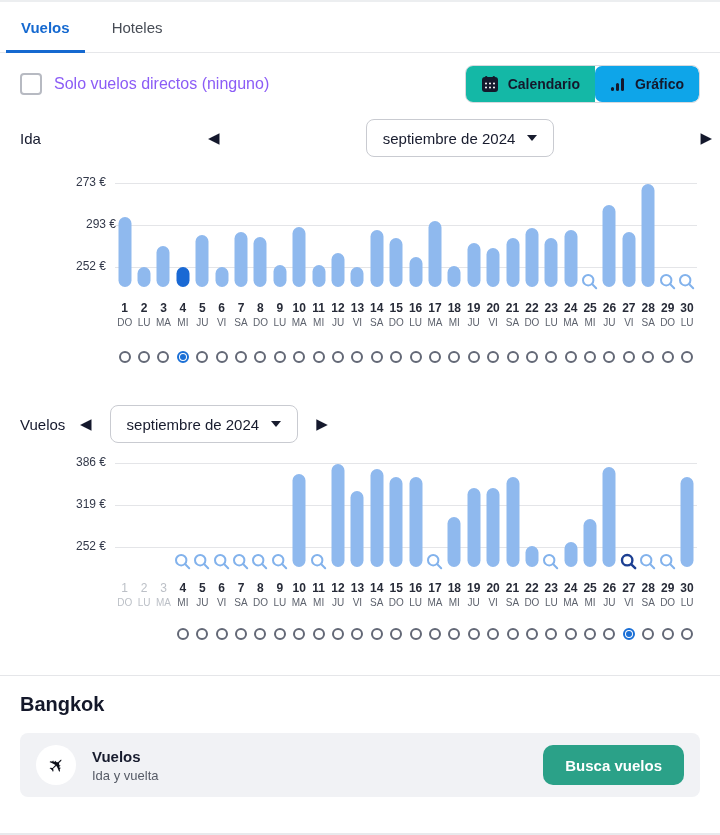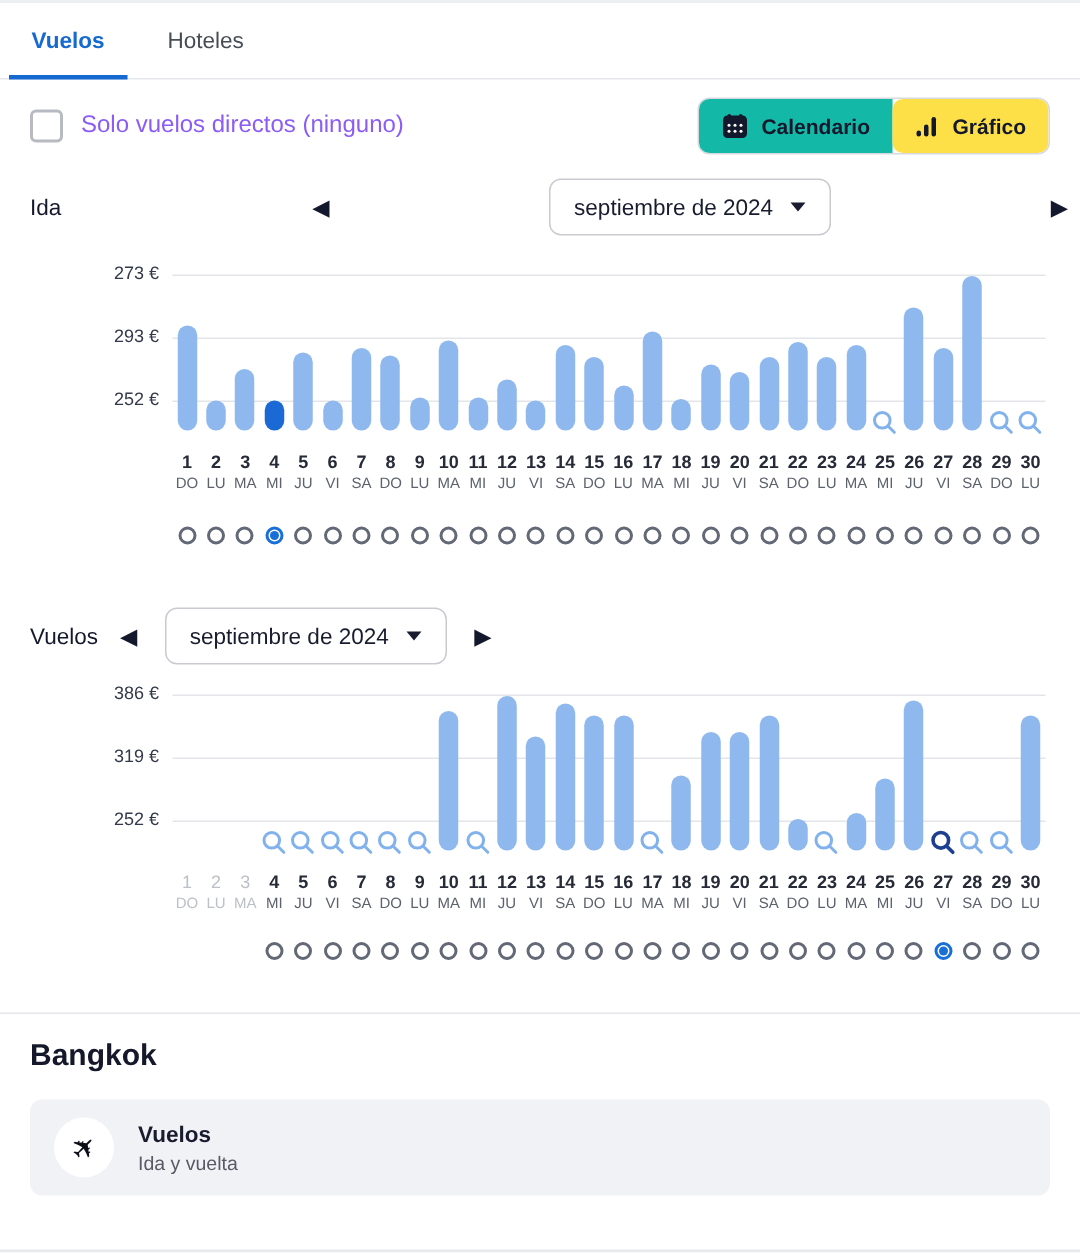--- a/index.html
+++ b/index.html
@@ -15,21 +15,21 @@
   .tab + .tab { margin-left:12px; }
 
   
   .controls-row { margin:12px 20px 0 20px; height:38px; display:flex; align-items:center; justify-content:space-between; }
   .checkbox-wrap { display:flex; align-items:center; gap:12px; cursor:pointer; }
   .checkbox { width:22px; height:22px; border:2px solid #b7bac2; border-radius:4px; background:#fff; }
   .cb-label { font-size:16px; color:#8b5cf6; }
   .segmented { display:flex; border:1px solid #d7d9de; border-radius:8px; overflow:hidden; background:#fff; height:38px; }
   .seg { display:flex; align-items:center; gap:9px; padding:0 15px; font-size:14px; font-weight:bold;
          color:#14182c; background:#14b8a6; border:none; cursor:pointer; font-family:inherit; }
-  .seg.selected { background:#fde047; border-radius:7px; }
+  .seg.selected { background:#0ea5e9; border-radius:7px; }
 
   
   .month-row { display:flex; align-items:center; margin-left:20px; height:38px; }
   .dir-label { font-size:15px; color:#14182c; width:52px; }
   .arrow { background:none; border:none; font-size:15px; color:#14182c; cursor:pointer; padding:0 8px; font-family:inherit; }
   .month-select { display:flex; align-items:center; margin:0 10px; padding:0 16px; height:38px; min-width:184px;
                   border:1px solid #c9cbd1; border-radius:8px; background:#fff; font-size:15px; color:#181c2e;
                   cursor:pointer; font-family:inherit; justify-content:space-between; }
   .caret { width:0; height:0; border-left:5px solid transparent; border-right:5px solid transparent;
            border-top:6px solid #181c2e; margin-left:12px; }
@@ -456,21 +456,21 @@
             <span class="radio"></span>
           </div>
           <div class="rslot">
             <span class="radio"></span>
           </div>
           <div class="rslot">
             <span class="radio"></span>
           </div>
         </div>
     <span class="ylabel" style="top: -8px;">273 €</span>
-        <span class="ylabel" style="top: 34px;">293 €</span>
+        <span class="ylabel" style="top: 34px; margin-left: 10px;">293 €</span>
         <span class="ylabel" style="top: 76px;">252 €</span>
       </div>
   </section>
 
   <section class="sec2">
     <div class="month-row">
       <span class="dir-label">Vuelos</span>
       <button class="arrow">◀</button>
       <button class="month-select">
         <span>septiembre de 2024</span>
@@ -824,15 +824,16 @@
   </div>
 
   <div class="search-card">
     <div class="plane-circle">
         <span>✈</span>
       </div>
     <div class="card-text">
       <div class="card-title">Vuelos</div>
       <div class="card-sub">Ida y vuelta</div>
     </div>
+    <button class="search-btn">Busca vuelos</button>
   </div>
 
 </div>
 
 </body></html>

